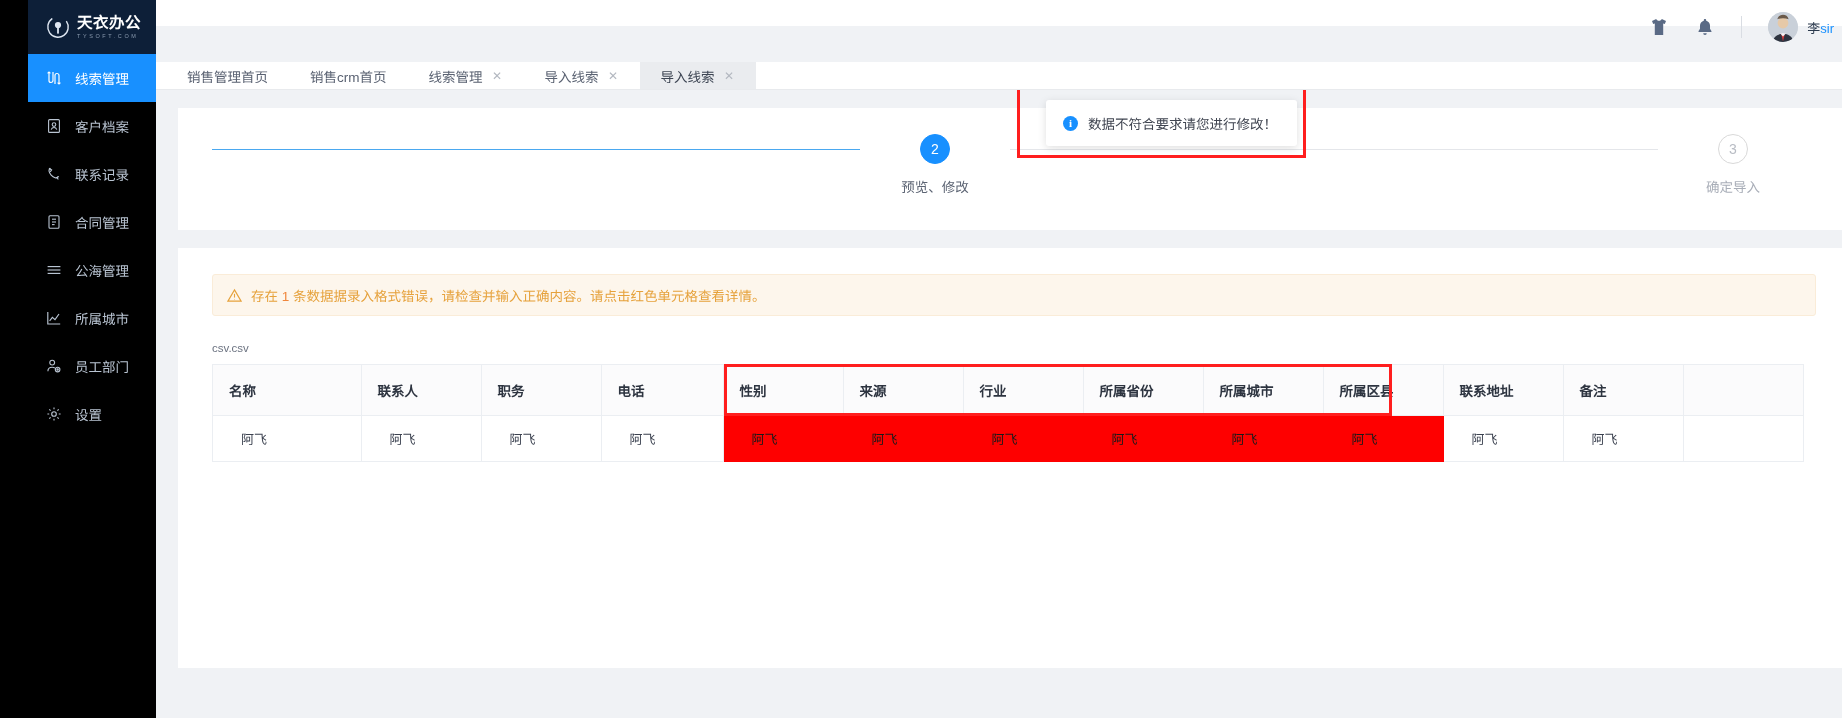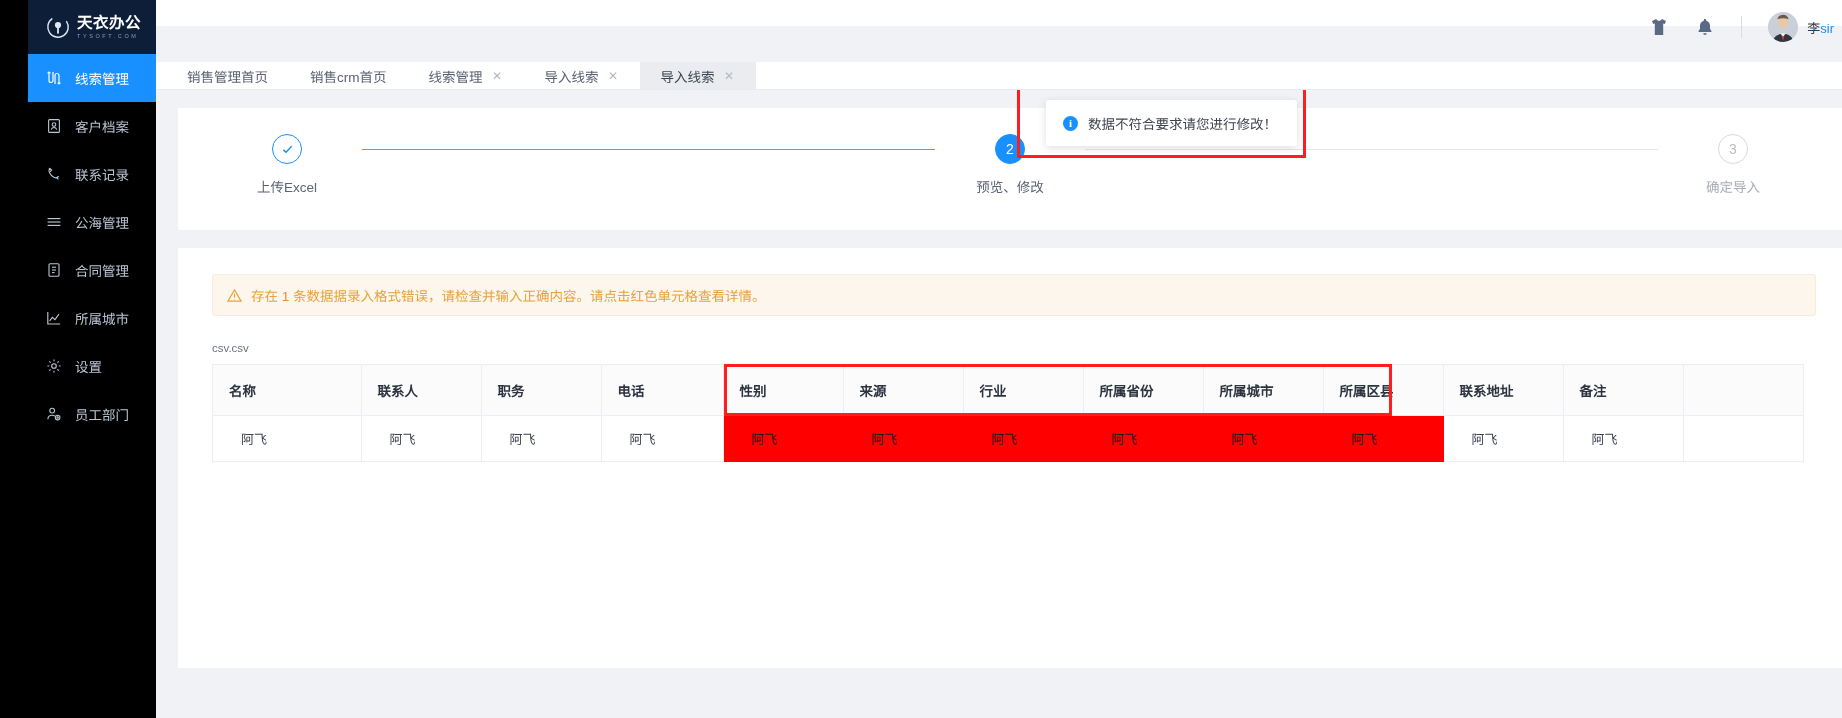--- a/index.html
+++ b/index.html
@@ -340,71 +340,71 @@
             <path d="M4.4 2.2c-.9.6-1.6 1.6-1.4 2.8.4 2.7 3.3 5.8 6.1 6.7 1.2.4 2.3-.2 3-1"></path>
             <path d="M3 2.2 5.6 4 4.2 5.9"></path>
               <path d="M12.8 10.4l-2 1.5 1.6 1.5"></path>
           </svg>
         </span>
         <span>联系记录</span>
       </div>
 
       <div class="nav-item">
         <span class="nav-ico">
-          <svg viewBox="0 0 16 16" width="16" height="16" fill="none" stroke="currentColor" stroke-width="1.15">
-            <path d="M1.6 4.6h12.8"></path>
-              <path d="M1.6 8h12.8"></path>
-              <path d="M1.6 11.4h12.8"></path>
-          </svg>
-        </span>
-        <span>公海管理</span>
-      </div>
-
-      <div class="nav-item">
-        <span class="nav-ico">
           <svg viewBox="0 0 16 16" width="16" height="16" fill="none" stroke="currentColor" stroke-width="1.1">
             <rect x="3" y="1.8" width="10" height="12.4" rx="1"></rect>
             <path d="M6 5.2h4"></path>
               <path d="M6 8h4"></path>
               <path d="M6 10.6h2.6"></path>
           </svg>
         </span>
         <span>合同管理</span>
       </div>
 
       <div class="nav-item">
         <span class="nav-ico">
           <svg viewBox="0 0 16 16" width="16" height="16" fill="none" stroke="currentColor" stroke-width="1.15">
+            <path d="M1.6 4.6h12.8"></path>
+              <path d="M1.6 8h12.8"></path>
+              <path d="M1.6 11.4h12.8"></path>
+          </svg>
+        </span>
+        <span>公海管理</span>
+      </div>
+
+      <div class="nav-item">
+        <span class="nav-ico">
+          <svg viewBox="0 0 16 16" width="16" height="16" fill="none" stroke="currentColor" stroke-width="1.15">
             <path d="M1.8 2v12h12.4"></path>
               <path d="M3.6 10.8 6.4 7.4 9 9.6l4-5.6"></path>
           </svg>
         </span>
         <span>所属城市</span>
-      </div>
-
-      <div class="nav-item">
-        <span class="nav-ico">
-          <svg viewBox="0 0 16 16" width="16" height="16" fill="none" stroke="currentColor" stroke-width="1.1">
-            <circle cx="8" cy="8" r="2.3"></circle>
-            <path d="M8 1.4v1.8M8 12.8v1.8M1.4 8h1.8M12.8 8h1.8M3.3 3.3l1.3 1.3M11.4 11.4l1.3 1.3M12.7 3.3l-1.3 1.3M4.6 11.4l-1.3 1.3"></path>
-          </svg>
-        </span>
-        <span>设置</span>
       </div>
 
       <div class="nav-item">
         <span class="nav-ico">
           <svg viewBox="0 0 16 16" width="16" height="16" fill="none" stroke="currentColor" stroke-width="1.1">
             <circle cx="6.2" cy="4.6" r="2.4"></circle>
             <path d="M1.9 13.2c0-2.4 1.9-4 4.3-4 1 0 1.9.3 2.6.8"></path>
             <circle cx="11.6" cy="11.6" r="2.3"></circle>
               <circle cx="11.6" cy="11.6" r=".7"></circle>
           </svg>
         </span>
         <span>员工部门</span>
+      </div>
+
+      <div class="nav-item">
+        <span class="nav-ico">
+          <svg viewBox="0 0 16 16" width="16" height="16" fill="none" stroke="currentColor" stroke-width="1.1">
+            <circle cx="8" cy="8" r="2.3"></circle>
+            <path d="M8 1.4v1.8M8 12.8v1.8M1.4 8h1.8M12.8 8h1.8M3.3 3.3l1.3 1.3M11.4 11.4l1.3 1.3M12.7 3.3l-1.3 1.3M4.6 11.4l-1.3 1.3"></path>
+          </svg>
+        </span>
+        <span>设置</span>
       </div>
 
     </nav>
   </aside>
 
   <section class="main">
 
     <div class="topbar">
       <div class="topbar-inner">
         <span class="hdr-ico">
@@ -454,28 +454,20 @@
         <span>导入线索</span>
         <span class="tab-close">✕</span>
       </div>
     </div>
 
     <div class="content">
 
       <div class="card">
         <div class="stepper">
 
-          <div class="step">
-            <div class="step-circle done">
-              <svg viewBox="0 0 16 16" width="15" height="15" fill="none" stroke="currentColor" stroke-width="1.5">
-                <path d="M3.6 8.4 6.4 11l6-6.4"></path>
-              </svg>
-            </div>
-            <div class="step-label">上传Excel</div>
-          </div>
 
           <div class="step-line active"></div>
 
           <div class="step">
             <div class="step-circle current">2</div>
             <div class="step-label">预览、修改</div>
           </div>
 
           <div class="step-line"></div>
 

